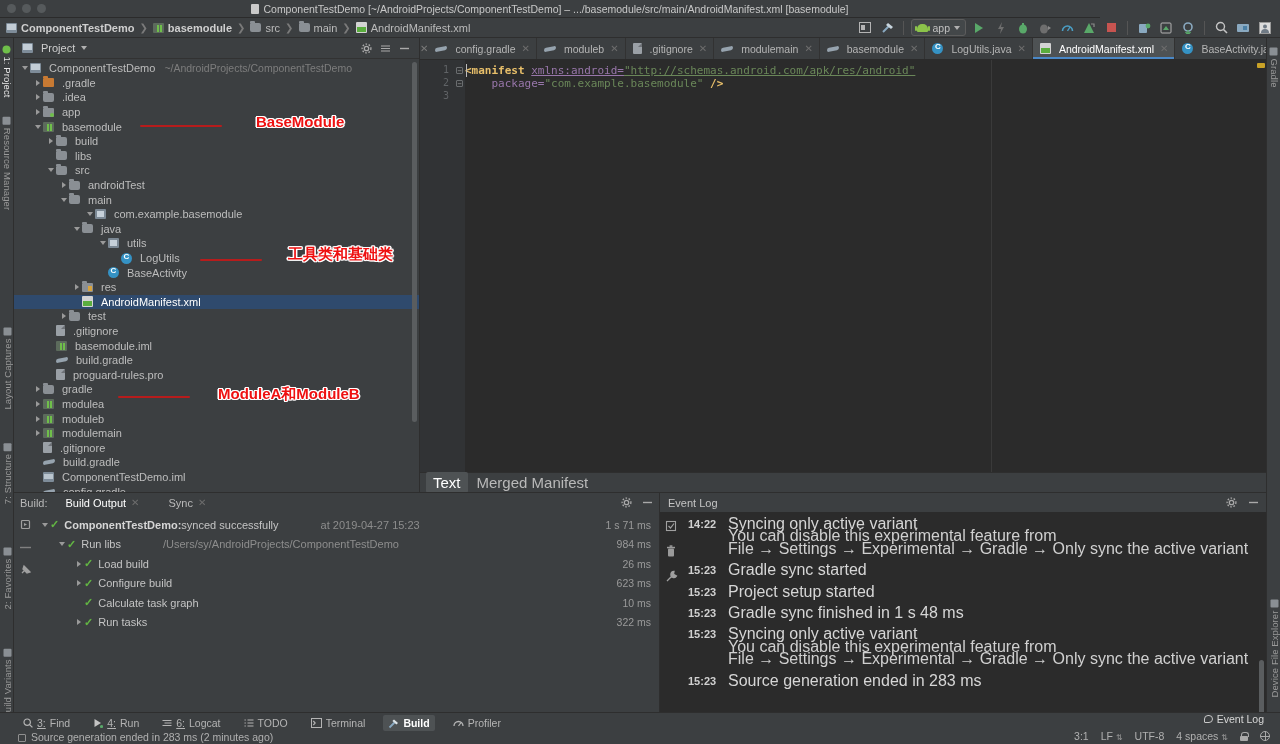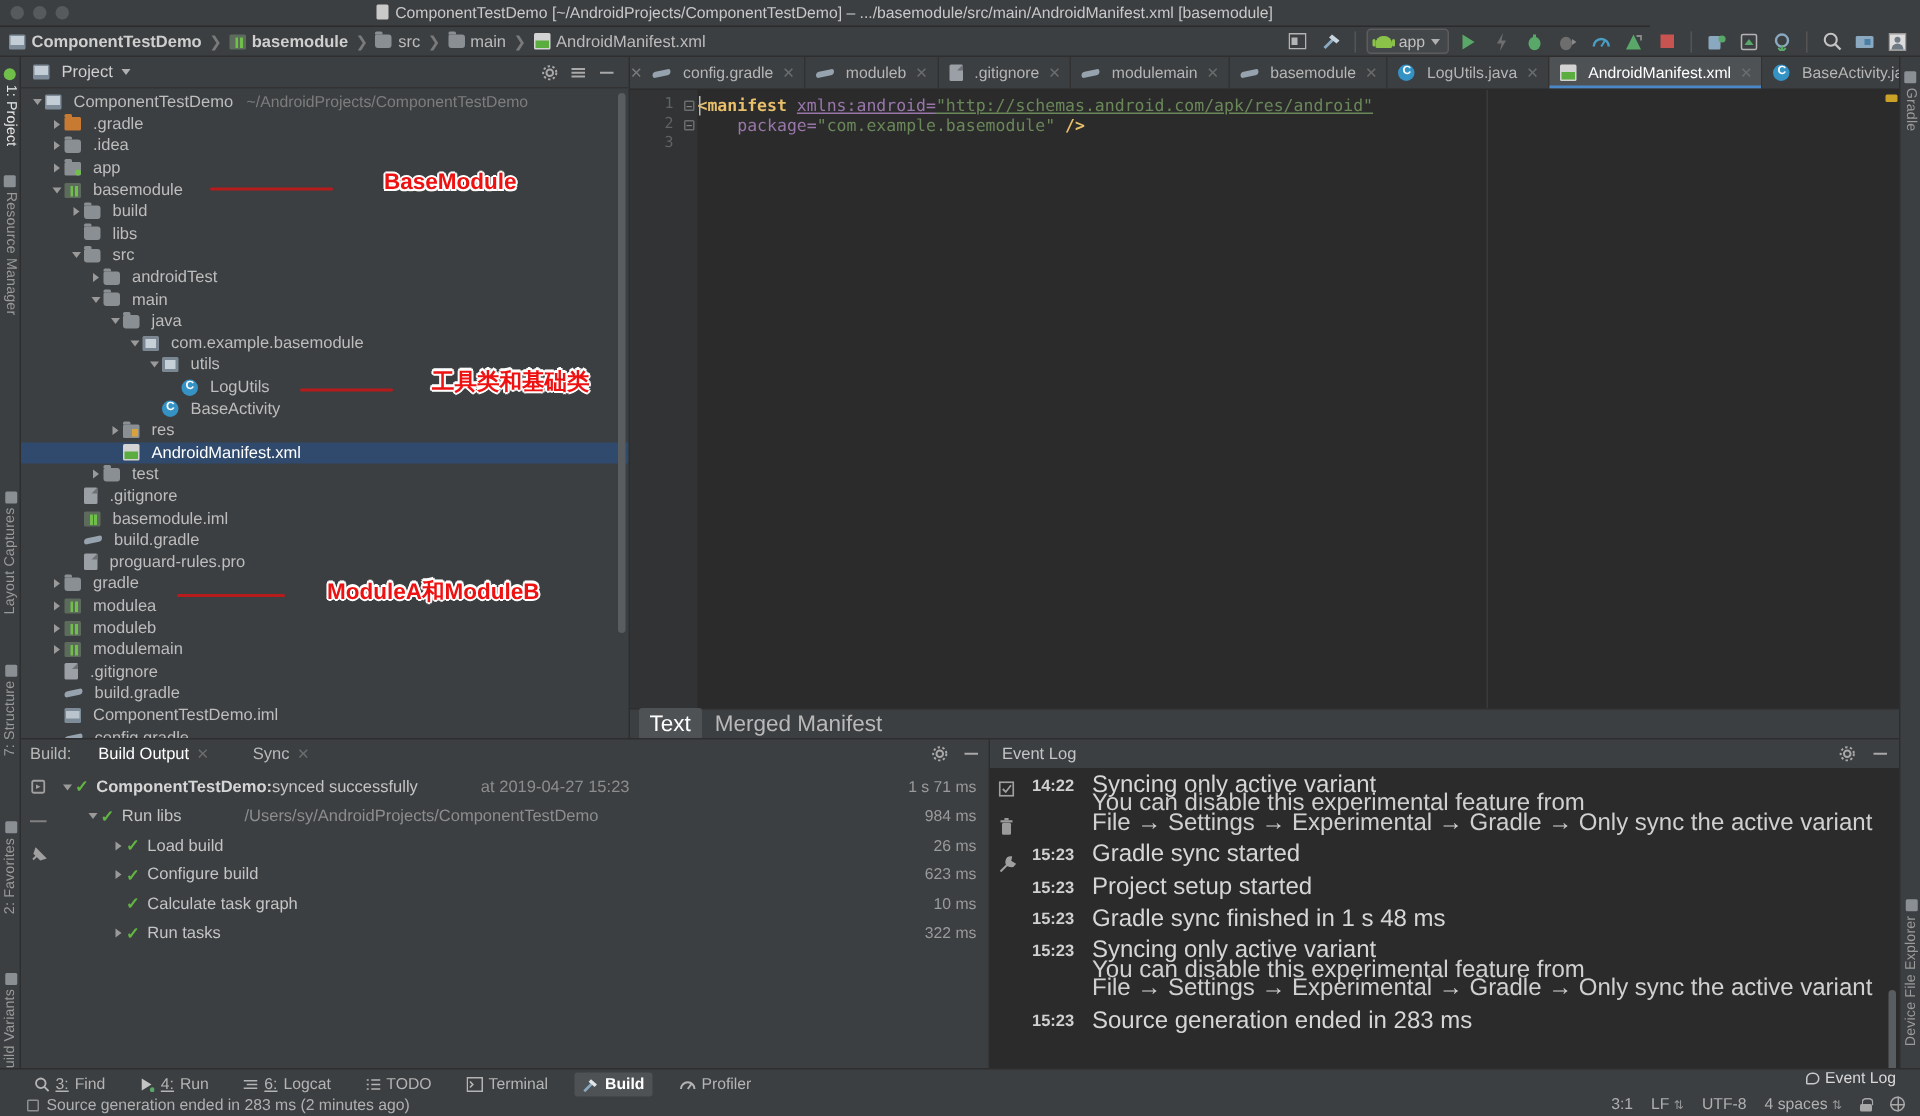--- a/index.html
+++ b/index.html
@@ -529,33 +529,33 @@
           <span class="ic ic-folder"></span>
           <span class="name">androidTest</span>
         </div>
         <div class="row" style="padding-left: 45px;">
           <span class="arrow open">
             <i></i>
           </span>
           <span class="ic ic-folder"></span>
           <span class="name">main</span>
         </div>
+        <div class="row" style="padding-left: 71px;">
+          <span class="arrow open">
+            <i></i>
+          </span>
+          <span class="ic ic-pkg"></span>
+          <span class="name">com.example.basemodule</span>
+        </div>
         <div class="row" style="padding-left: 58px;">
           <span class="arrow open">
             <i></i>
           </span>
           <span class="ic ic-folder"></span>
           <span class="name">java</span>
-        </div>
-        <div class="row" style="padding-left: 71px;">
-          <span class="arrow open">
-            <i></i>
-          </span>
-          <span class="ic ic-pkg"></span>
-          <span class="name">com.example.basemodule</span>
         </div>
         <div class="row" style="padding-left: 84px;">
           <span class="arrow open">
             <i></i>
           </span>
           <span class="ic ic-pkg"></span>
           <span class="name">utils</span>
         </div>
         <div class="row" style="padding-left: 97px;">
           <span class="arrow"></span>

